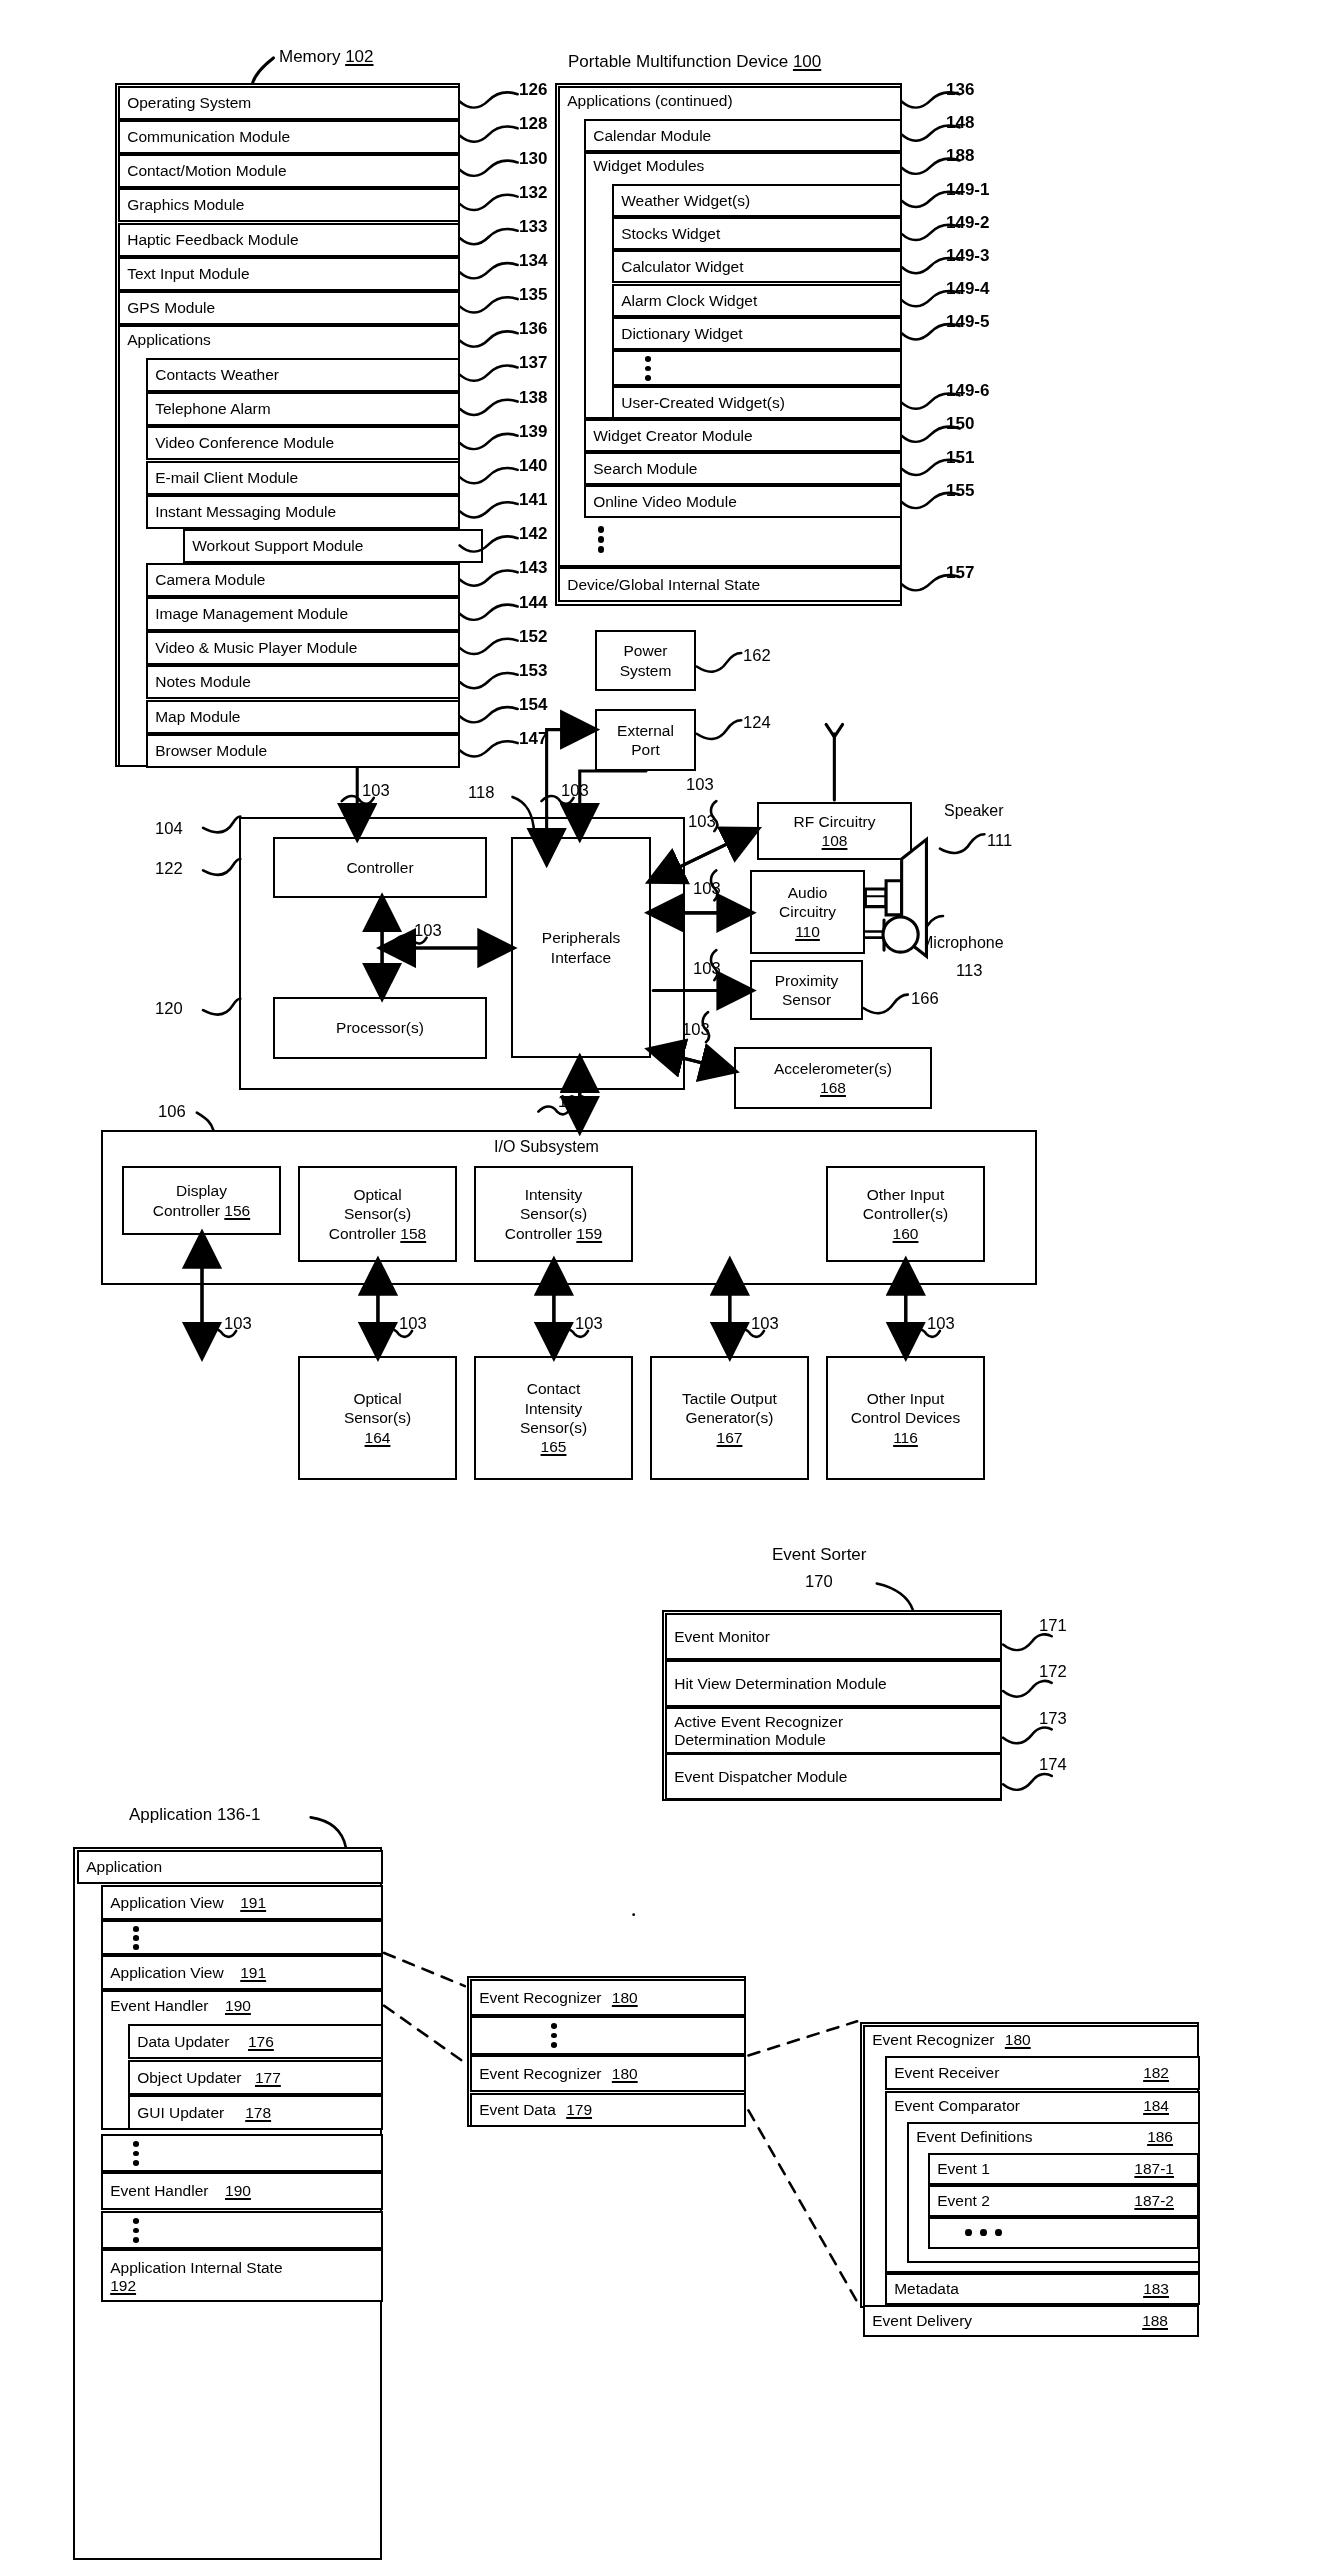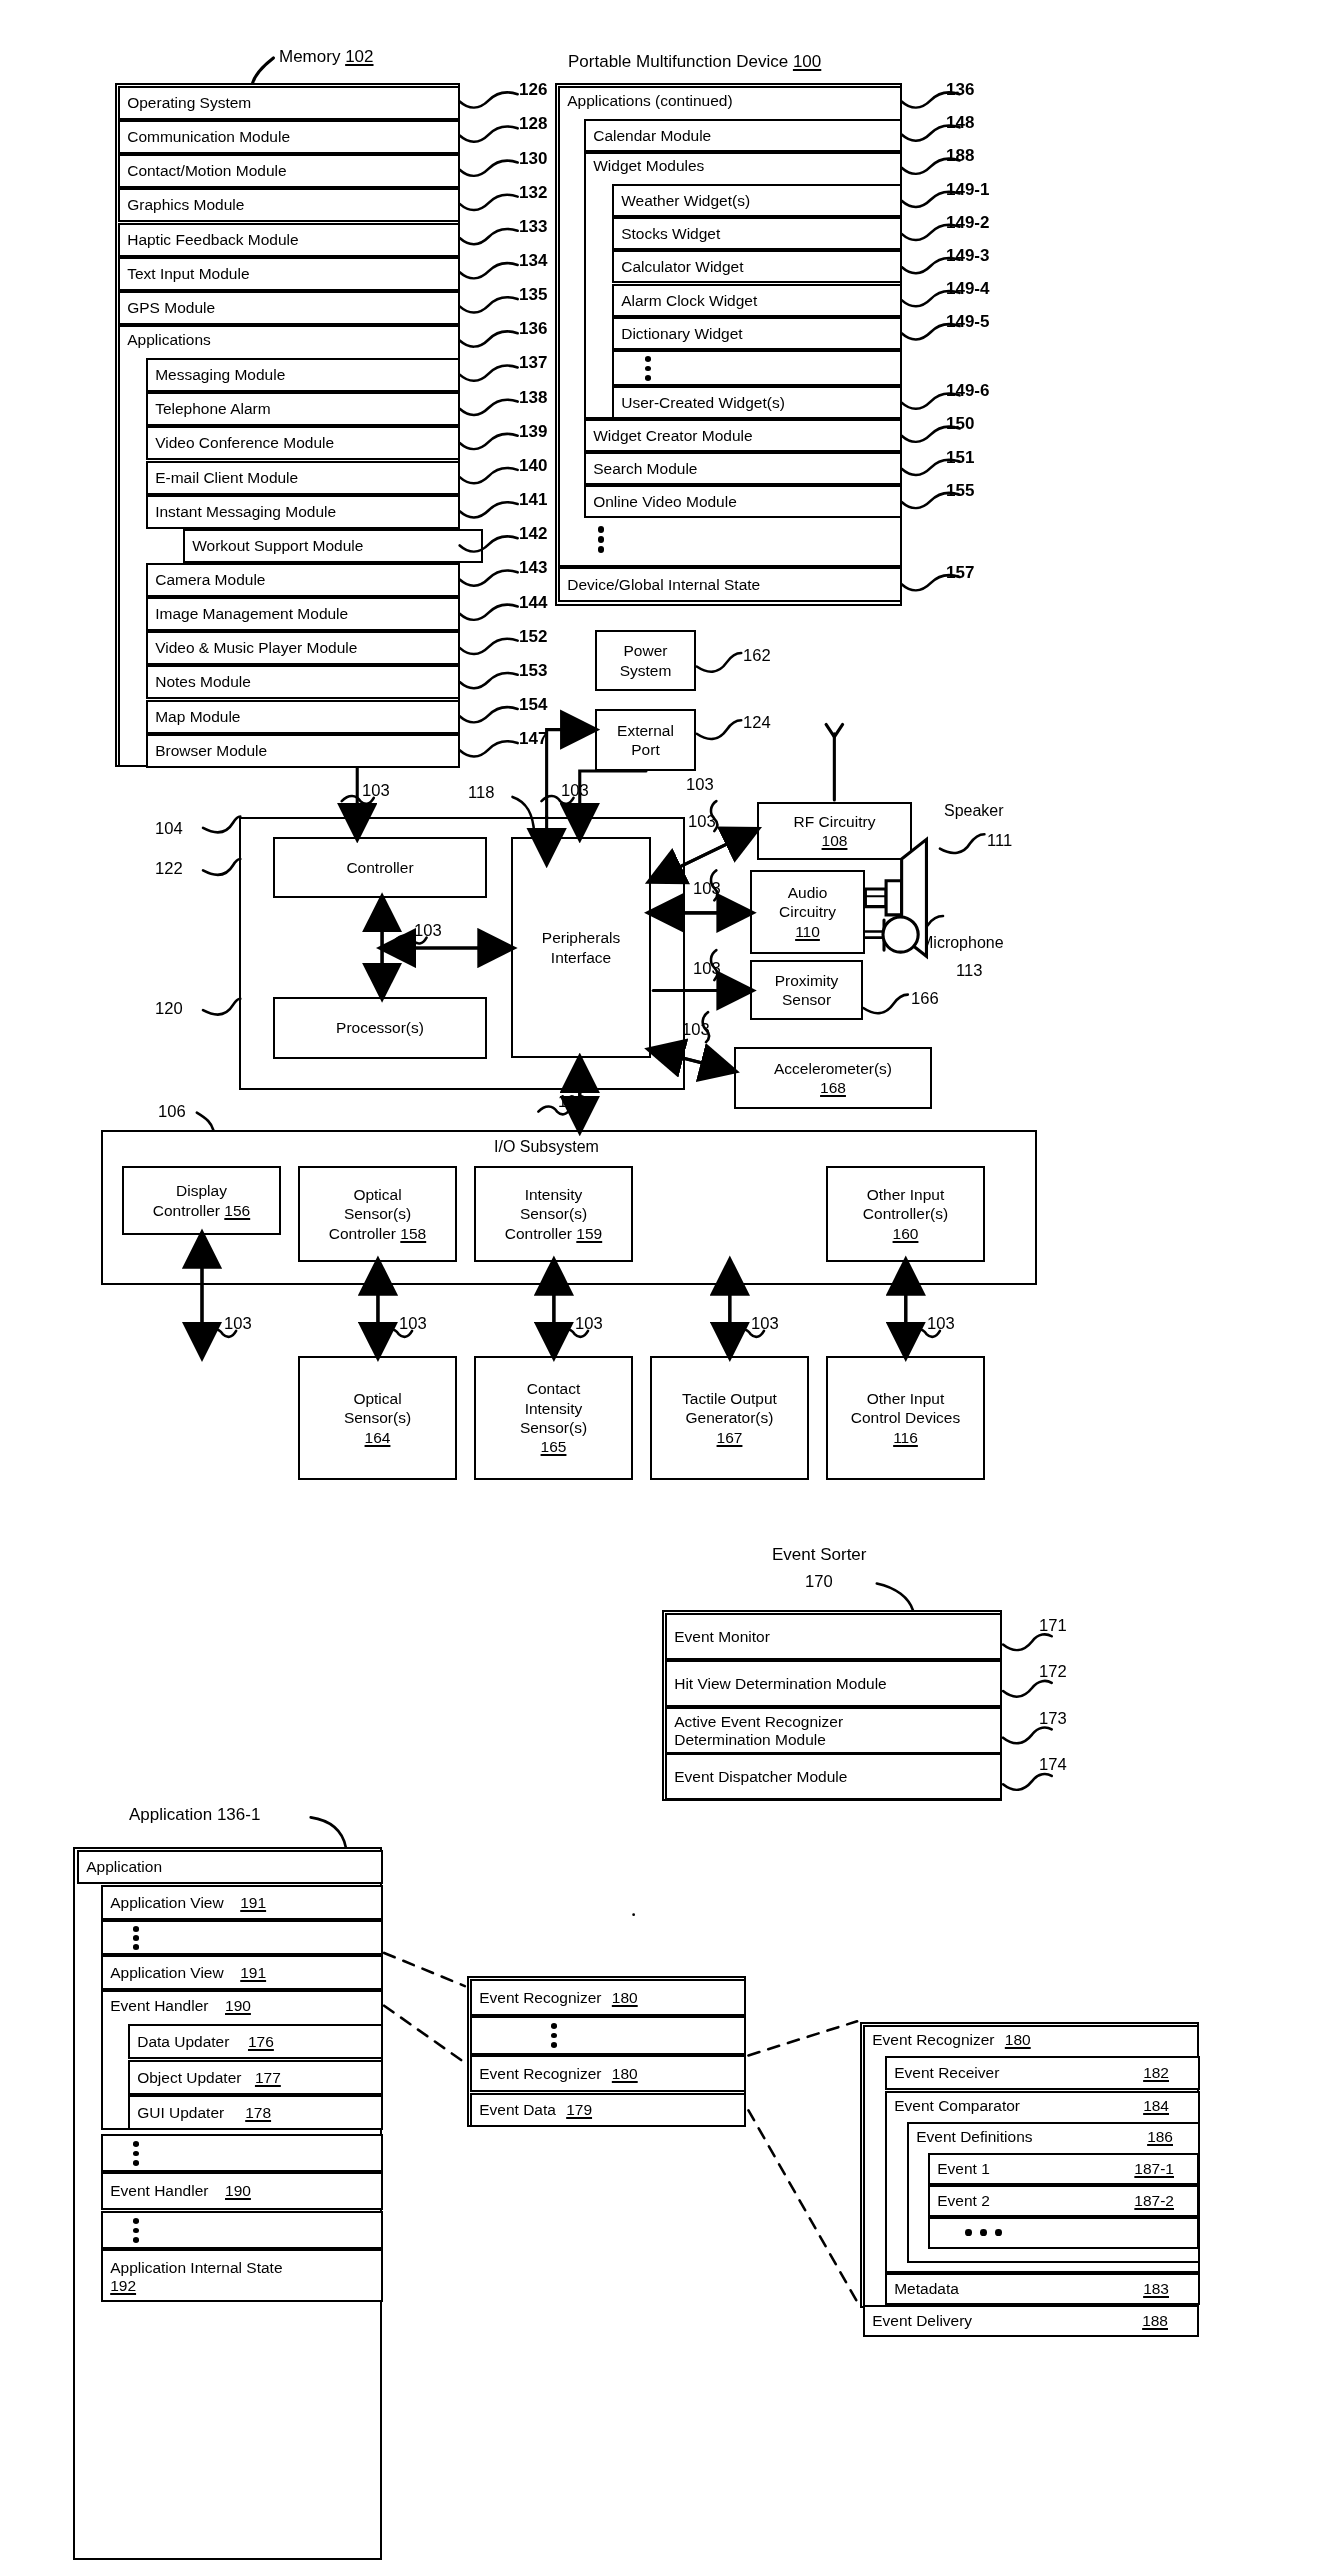--- a/index.html
+++ b/index.html
@@ -93,21 +93,21 @@
   </div>
   <div class="lblrow" style="left:118px; top:291px; width:342px; height:34px;">
     <span>GPS Module</span>
   </div>
 
   <div class="lblrow" style="left:118px; top:325px; width:342px; height:442px; align-items:flex-start; padding-top:4.1px;">
     <span>Applications</span>
   </div>
 
   <div class="lblrow" style="left:146px; top:358px; width:314px; height:34px;">
-    <span>Messaging Module</span>
+    <span>Contacts Weather</span>
   </div>
   <div class="lblrow" style="left:146px; top:392px; width:314px; height:34px;">
     <span>Telephone Alarm</span>
   </div>
   <div class="lblrow" style="left:146px; top:426px; width:314px; height:34px;">
     <span>Video Conference Module</span>
   </div>
   <div class="lblrow" style="left:146px; top:461px; width:314px; height:34px;">
     <span>E-mail Client Module</span>
   </div>

